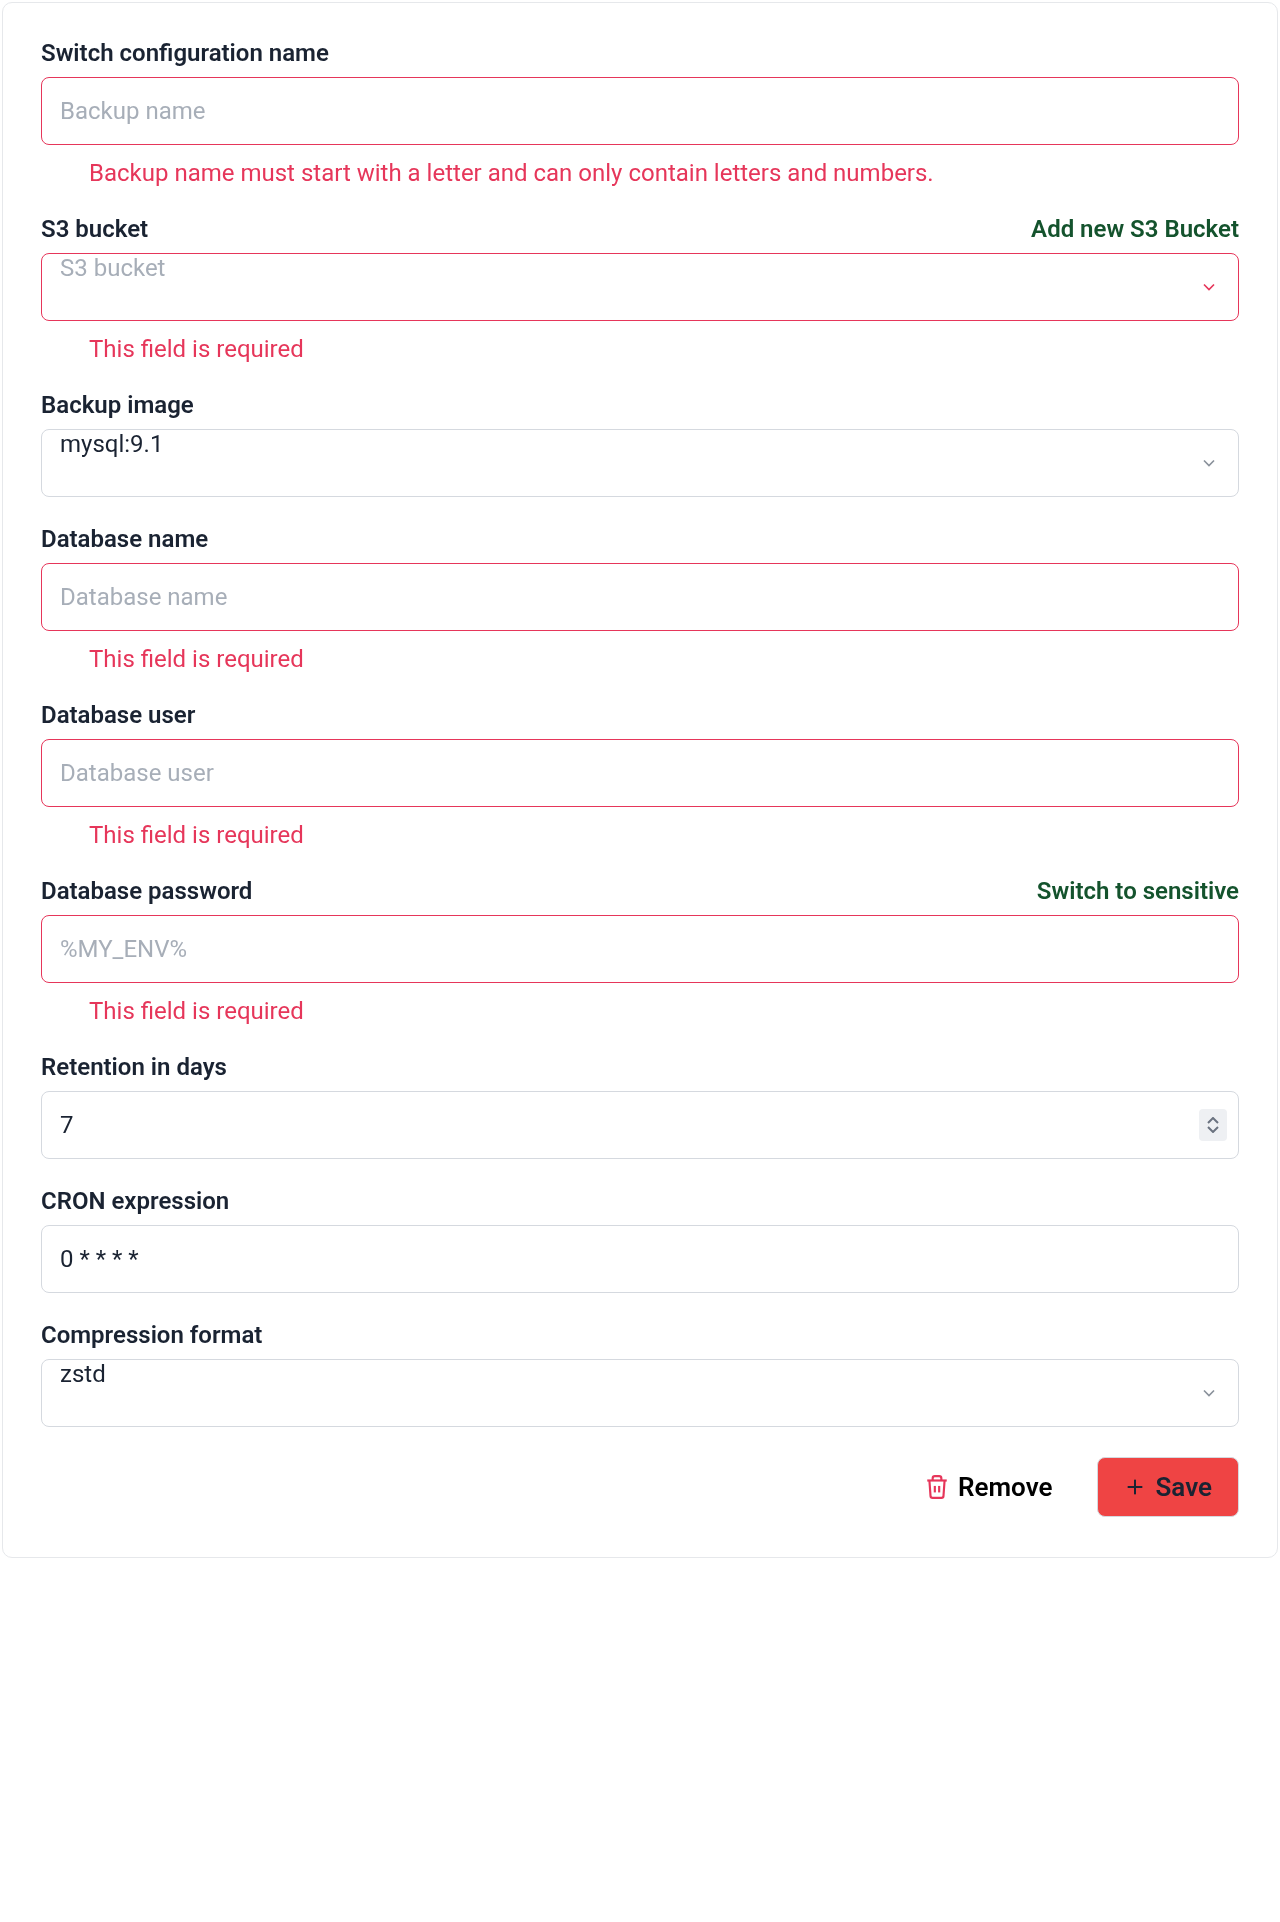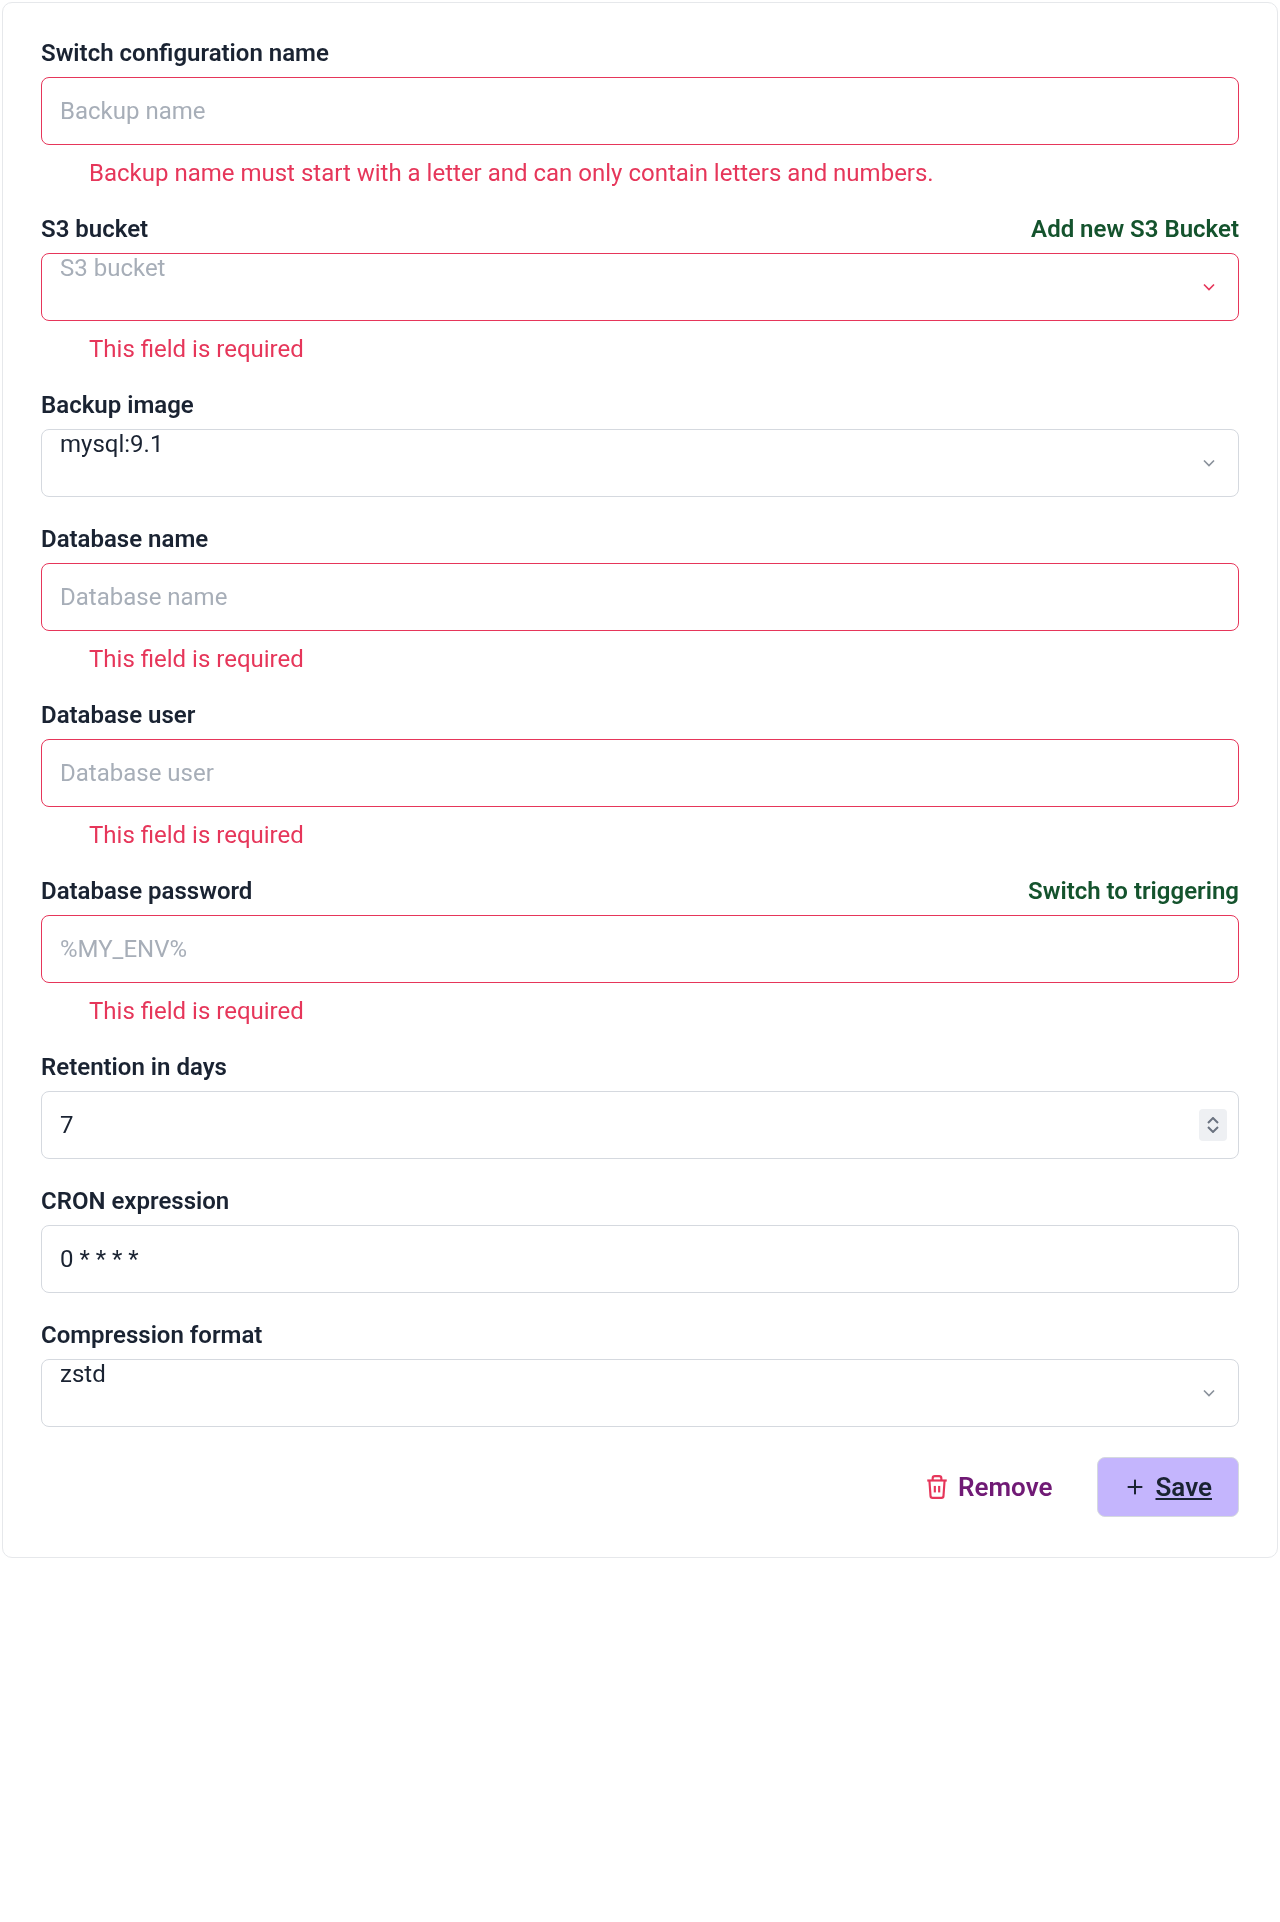--- a/index.html
+++ b/index.html
@@ -141,49 +141,48 @@
     display: flex;
     justify-content: flex-end;
     align-items: center;
     gap: 44px;
     margin-top: 30px;
   }
   .btn-remove {
     display: inline-flex;
     align-items: center;
     gap: 8px;
-    color: #701a75;
+    color: #000000;
     font-size: 26px;
     font-weight: 600;
     background: none;
     border: none;
     cursor: pointer;
     font-family: inherit;
   }
   .btn-remove svg {
     width: 26px;
     height: 28px;
     stroke: #e6365a;
     fill: none;
     stroke-width: 2;
   }
   .btn-save {
     display: inline-flex;
     align-items: center;
     gap: 10px;
-    background: #c4b5fd;
+    background: #ef4444;
     border: 1px solid #d5d9df;
     border-radius: 8px;
     padding: 14px 26px;
     font-size: 26px;
     font-weight: 600;
     color: #1a2332;
     cursor: pointer;
     font-family: inherit;
-    text-decoration: underline;
   }
   .btn-save svg {
     width: 22px;
     height: 22px;
     stroke: #1a2332;
     fill: none;
     stroke-width: 2.2;
   }
 </style>
 </head>
@@ -241,21 +240,21 @@
     <div class="field-header">
       <div class="field-label">Database user</div>
     </div>
     <input type="text" class="input error" placeholder="Database user" style="">
     <div class="error-text">This field is required</div>
   </div>
 
   <div class="field">
     <div class="field-header">
       <div class="field-label">Database password</div>
-      <div class="link-action">Switch to triggering</div>
+      <div class="link-action">Switch to sensitive</div>
     </div>
     <input type="text" class="input error" placeholder="%MY_ENV%" style="">
     <div class="error-text">This field is required</div>
   </div>
 
   <div class="field">
     <div class="field-header">
       <div class="field-label">Retention in days</div>
     </div>
     <div class="number-wrap">

